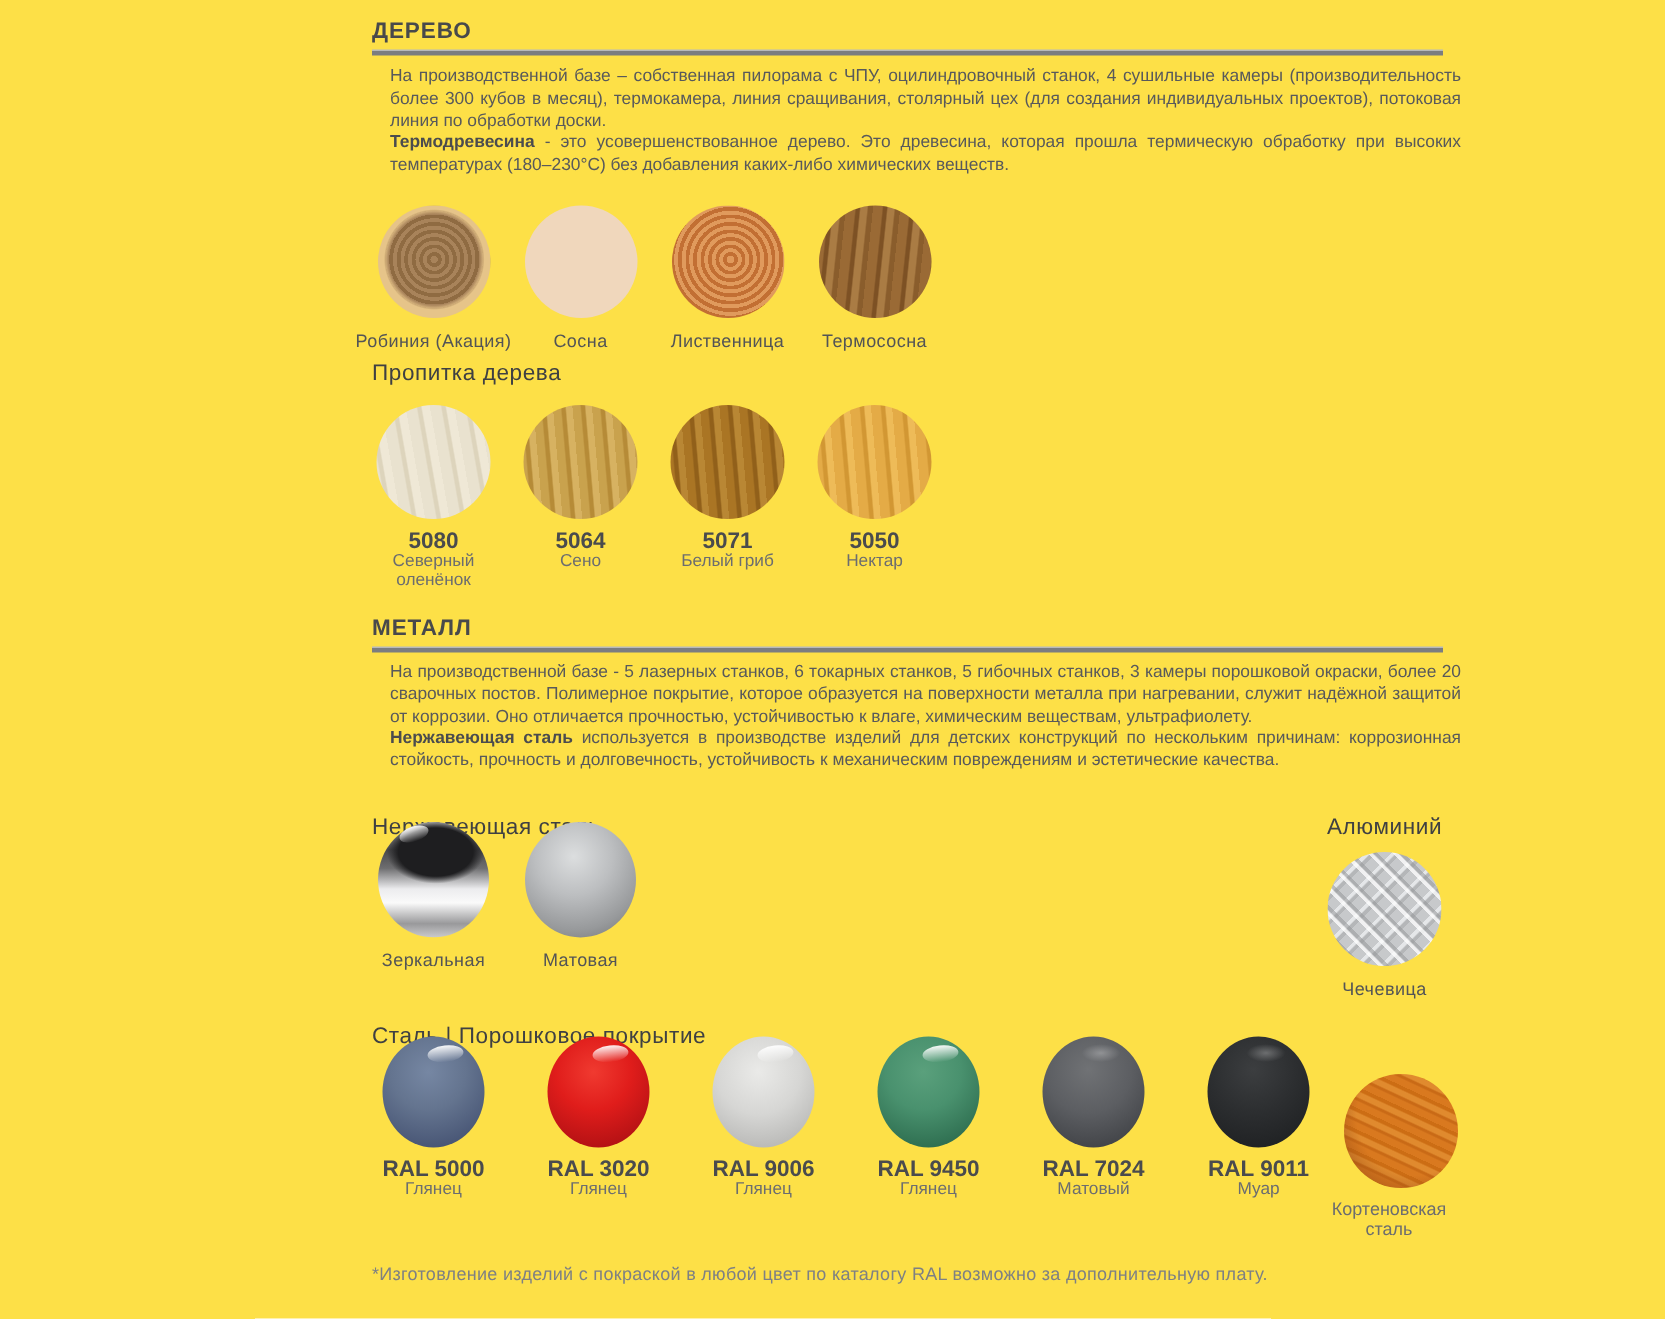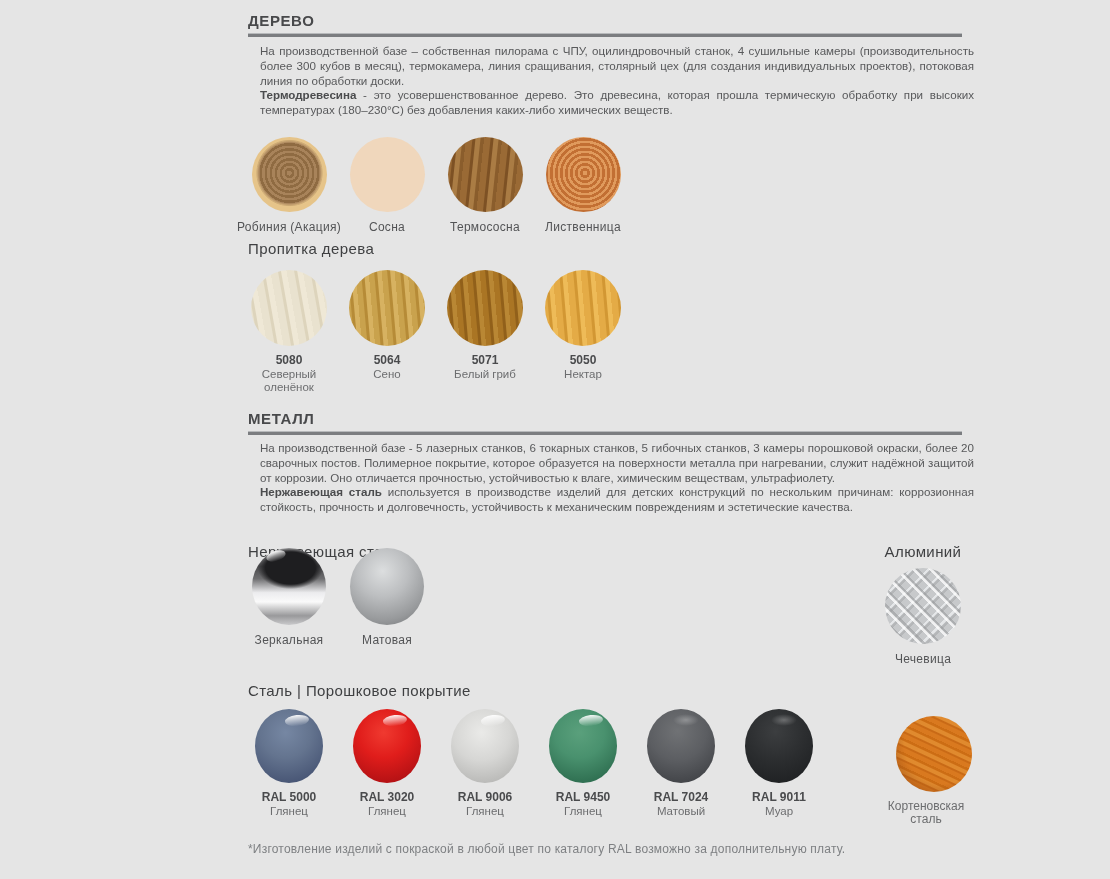--- a/index.html
+++ b/index.html
@@ -1,18 +1,18 @@
 <!DOCTYPE html>
 <html><head>
 <meta charset="utf-8">
 <style>
   * { margin:0; padding:0; box-sizing:border-box; }
   html,body { width:1110px; height:879px; background:#ffffff;
     font-family:"Liberation Sans", sans-serif; }
-  #page { position:relative; width:1110px; height:879px; background:#e5e5e5; overflow:hidden; }
+  #page { position:relative; width:1110px; height:879px; background:#fde047; overflow:hidden; }
 
   
   .sec-header { position:absolute; left:248px; width:714px; }
   .sec-title { font-size:15px; font-weight:700; color:#48494b; letter-spacing:.6px; }
   .rule { margin-top:4px; height:2px; border-top:1px solid #b7b9bb; border-bottom:3px solid #7b7d80; }
 
   
   .para { position:absolute; left:260px; width:714px; font-size:11.6px; line-height:14.8px;
     color:#58595b; text-align:justify; }
   .lead { font-weight:700; color:#4b4c4e; }
@@ -20,21 +20,21 @@
   
   .sub-head { position:absolute; font-size:15px; color:#3f4042; letter-spacing:.4px; }
 
   
   .row { position:absolute; display:flex; }
   .cell { width:98px; display:flex; flex-direction:column; align-items:center; }
   .circle { border-radius:50%; }
   .lbl { margin-top:9px; font-size:12px; color:#535456; text-align:center;
     line-height:13.5px; letter-spacing:.3px; white-space:nowrap; }
   .lbl-wrap { white-space:normal; max-width:92px; }
-  .code-lbl { margin-top:8px; font-size:12px; font-weight:700; color:#4a4b4d;
+  .code-lbl { margin-top:8px; font-size:15px; font-weight:700; color:#4a4b4d;
     text-align:right; line-height:13px; }
   .fin-lbl { font-size:11.5px; color:#6c6d6f; text-align:center; line-height:13px; margin-top:1px; }
 
   
   .wood { width:75px; height:75px; }
   .wood-pine { background:
     radial-gradient(circle at 48% 50%, rgba(0,0,0,0) 0 70%, rgba(186,132,92,.55) 82%, #b98a60 94%),
     repeating-radial-gradient(circle at 47% 52%, #f4decб 0, #f3ddc4 2.5px, #e0bd9d 4px, #f6e4cd 6.5px);
     background-color:#f0d7bc; }
   .wood-robinia { background:
@@ -97,21 +97,21 @@
   #wood-row     { top:137px; left:240px; }
   #imp-head     { top:240px; left:248px; }
   #imp-row      { top:270px; left:240px; }
   #metal-header { top:410px; }
   #metal-text   { top:441px; }
   #stainless-head { top:543px; left:248px; }
   #alum-head    { top:543px; left:874px; width:98px; text-align:center; }
   #balls-row    { top:548px; left:240px;align-items:flex-end; }
   #alum-cell    { position:absolute; top:568px; left:874px; }
   #powder-head  { top:682px; left:248px; }
-  #ral-row      { top:709px; left:240px; }
+  #ral-row      { top:691px; left:240px;gap:12px; }
   #corten-cell  { position:absolute; top:716px; left:874px;align-items:flex-end; }
 </style>
 </head>
 <body>
 
 <div id="page">
 
   <div class="sec-header" id="wood-header">
     <div class="sec-title">ДЕРЕВО</div>
     <div class="rule"></div>
@@ -125,26 +125,26 @@
   <div class="row" id="wood-row">
     <div class="cell">
       <div class="circle wood wood-robinia"></div>
       <div class="lbl">Робиния (Акация)</div>
     </div>
     <div class="cell">
       <div class="circle wood wood-pine"></div>
       <div class="lbl">Сосна</div>
     </div>
     <div class="cell">
+      <div class="circle wood wood-larch"></div>
+      <div class="lbl">Лиственница</div>
+    </div>
+    <div class="cell">
       <div class="circle wood wood-thermo"></div>
       <div class="lbl">Термососна</div>
-    </div>
-    <div class="cell">
-      <div class="circle wood wood-larch"></div>
-      <div class="lbl">Лиственница</div>
     </div>
   </div>
 
   <div class="sub-head" id="imp-head">Пропитка дерева</div>
 
   <div class="row" id="imp-row">
     <div class="cell">
       <div class="circle imp imp-5080"></div>
       <div class="code-lbl">5080</div>
       <div class="fin-lbl lbl-wrap">Северный оленёнок</div>

